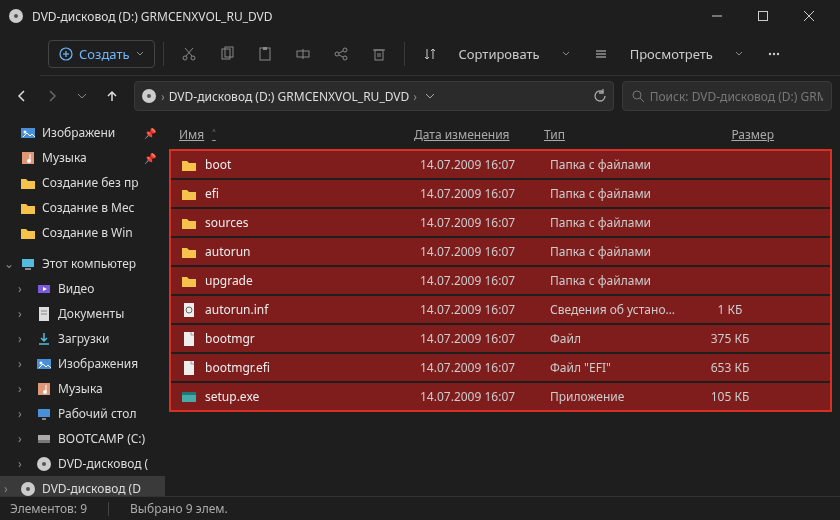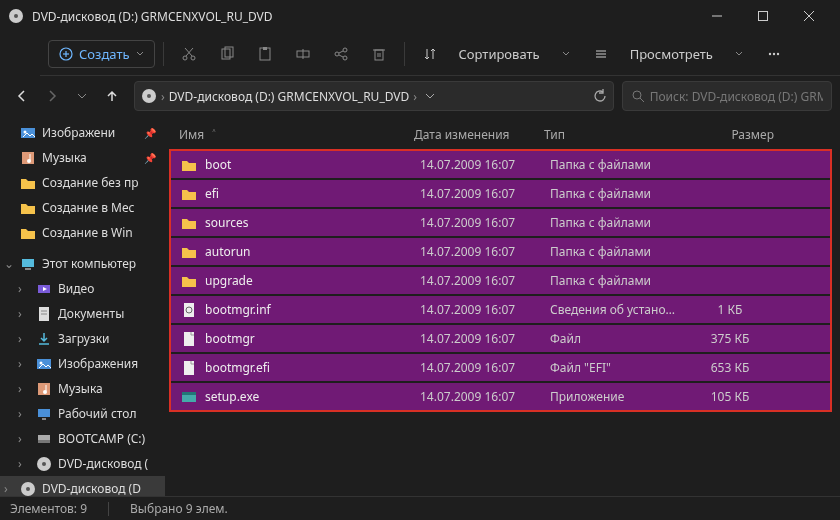--- a/index.html
+++ b/index.html
@@ -29,28 +29,28 @@
 .sidebar { width: 165px; padding: 4px 0; overflow: hidden; }
 .sidebar .sb-item { display: flex; align-items: center; gap: 6px; padding: 4px 8px 4px 20px; color: #ddd; font-size: 12px; white-space: nowrap; overflow: hidden; }
 .sidebar .sb-item.indent { padding-left: 36px; }
 .sidebar .sb-item.selected { background: #3a3a3a; }
 .sidebar .sb-chevron { position: absolute; left: 4px; color: #888; }
 .sidebar .sb-item { position: relative; }
 .sb-icon { width: 16px; height: 16px; flex-shrink: 0; display: inline-flex; }
 .pin { color: #888; font-size: 10px; margin-left: auto; }
 .content { flex: 1; padding: 4px 8px 4px 4px; overflow: hidden; }
 .file-area { border: 2px solid #d93025; padding: 0; }
-.cols { display: flex; padding: 6px 10px; color: #aaa; font-size: 12px; }
+.cols { display: flex; padding: 6px 10px; color: #aaa; font-size: 12px; text-decoration: underline; }
 .col-name { width: 235px; display: flex; align-items: center; gap: 8px; }
 .col-date { width: 130px; }
 .col-type { width: 130px; }
 .col-size { width: 100px; text-align: right; }
 .sort-arrow { color: #888; }
 .row { display: flex; align-items: center; padding: 5px 10px; font-size: 12px; color: #eee; }
-.row.sel { background: #701a75; }
+.row.sel { background: #7f1d1d; }
 .row .ficon { width: 16px; height: 16px; margin-right: 8px; flex-shrink: 0; }
 .row .fname { width: 215px; white-space: nowrap; overflow: hidden; }
 .row .fdate { width: 130px; color: #ccc; }
 .row .ftype { width: 130px; color: #ccc; white-space: nowrap; overflow: hidden; text-overflow: ellipsis; }
 .row .fsize { width: 100px; text-align: center; color: #ccc; }
 .row-gap { height: 2px; background: #1e1e1e; }
 .statusbar { height: 24px; border-top: 1px solid #333; display: flex; align-items: center; padding: 0 10px; gap: 21px; color: #aaa; font-size: 12px; }
 .statusbar .status-sep { width: 1px; height: 14px; background: #444; }
 svg { display: block; }
 </style>
@@ -450,21 +450,21 @@
     <span class="fsize"></span>
   </div>
         <div class="row-gap"></div>
         <div class="row sel">
     <span class="ficon">
             <svg viewBox="0 0 16 16">
               <rect x="3" y="1" width="10" height="14" fill="#eee"></rect>
               <circle cx="8" cy="8" r="3" fill="none" stroke="#666"></circle>
             </svg>
           </span>
-    <span class="fname">bootmgr.inf</span>
+    <span class="fname">autorun.inf</span>
     <span class="fdate">14.07.2009 16:07</span>
     <span class="ftype">Сведения об устано…</span>
     <span class="fsize">1 КБ</span>
   </div>
         <div class="row-gap"></div>
         <div class="row sel">
     <span class="ficon">
             <svg viewBox="0 0 16 16">
               <rect x="3" y="1" width="10" height="14" fill="#eee"></rect>
               <path d="M10 1 v3 h3" fill="none" stroke="#999"></path>

